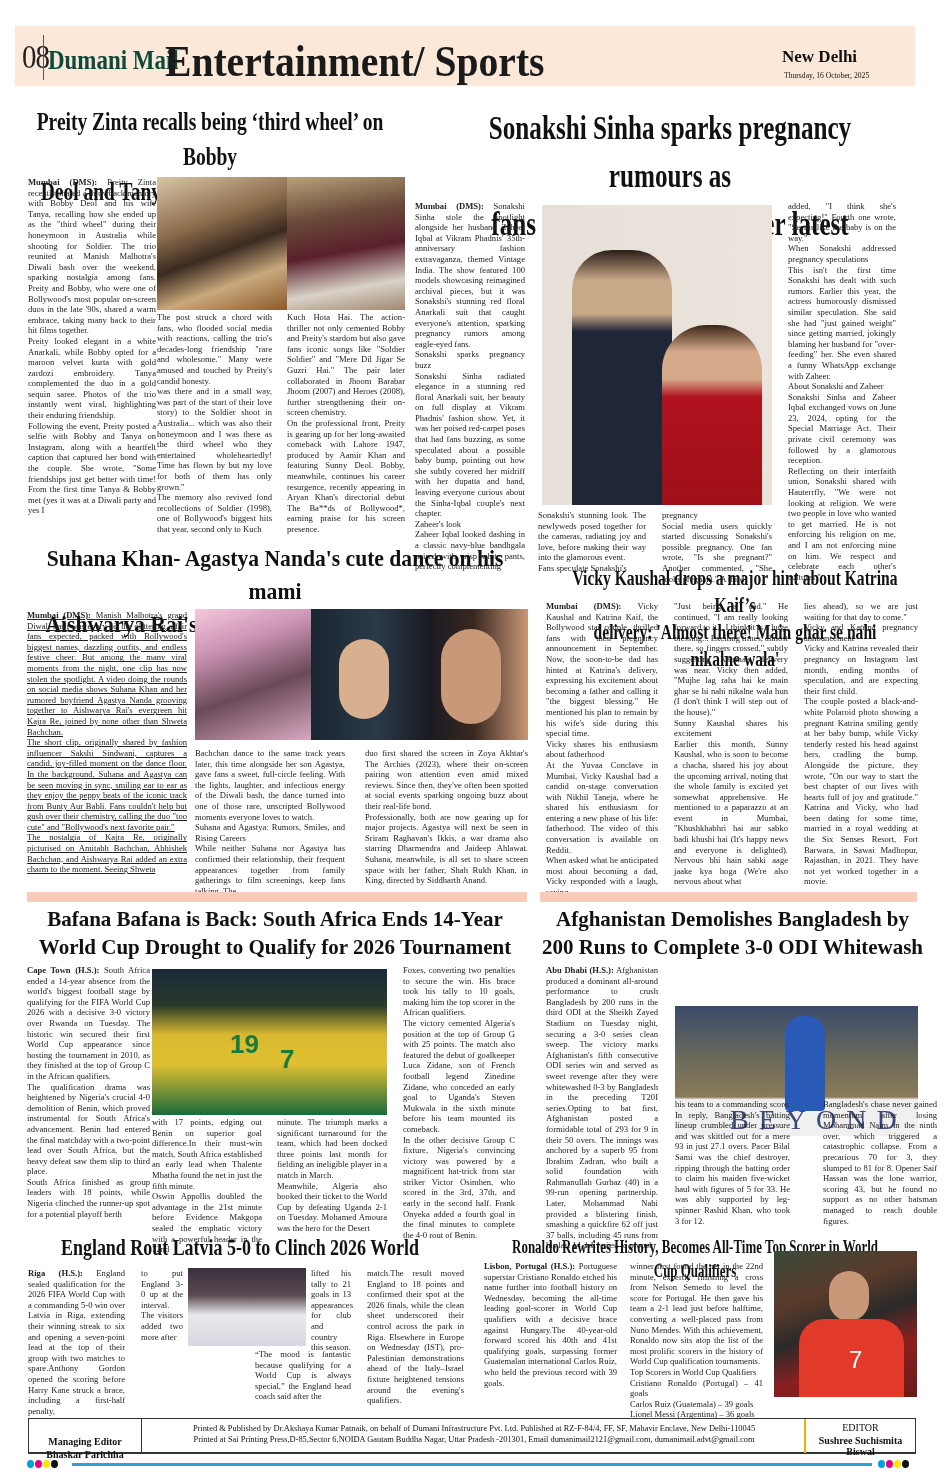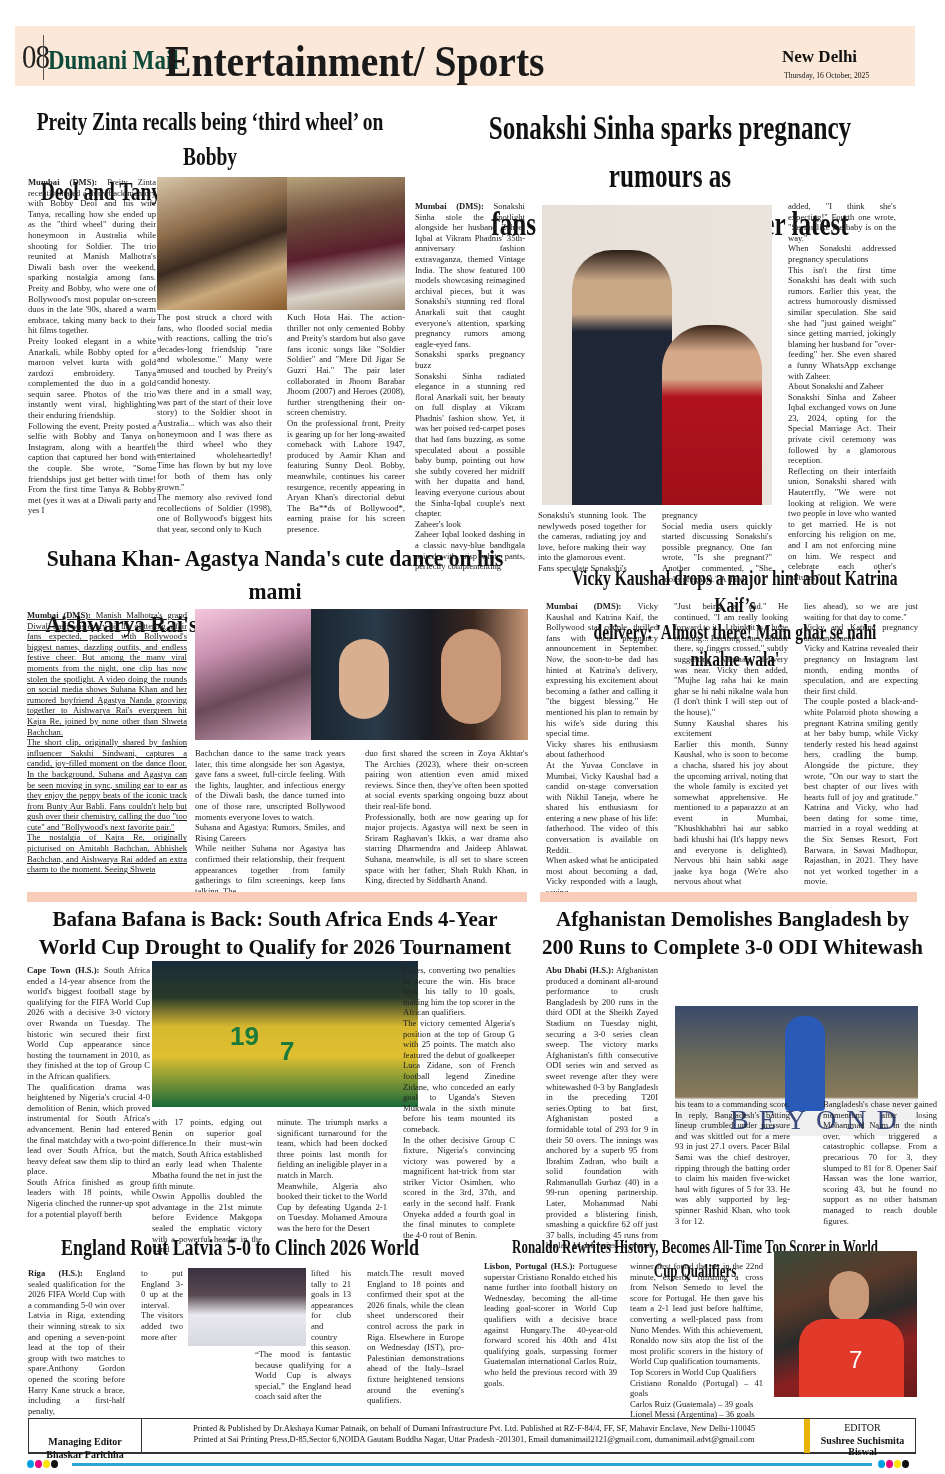--- a/index.html
+++ b/index.html
@@ -142,29 +142,29 @@
     <p>Vicky and Katrina revealed their pregnancy on Instagram last month, ending months of speculation, and are expecting their first child.</p>
     <p>The couple posted a black-and-white Polaroid photo showing a pregnant Katrina smiling gently at her baby bump, while Vicky tenderly rested his head against hers, cradling the bump. Alongside the picture, they wrote, "On our way to start the best chapter of our lives with hearts full of joy and gratitude." Katrina and Vicky, who had been dating for some time, married in a royal wedding at the Six Senses Resort, Fort Barwara, in Sawai Madhopur, Rajasthan, in 2021. They have not yet worked together in a movie.</p>
   </div>
 </div>
 
 <div class="abs sep" style="left:27px;top:892px;width:500px;"></div>
 <div class="abs sep" style="left:540px;top:892px;width:377px;"></div>
 
 <div class="abs" style="left:15px;top:905px;width:520px;height:330px;">
   <div class="headline" style="position:absolute;left:0;width:520px;top:0;font-size:21px;line-height:28px;">
-    <div>Bafana Bafana is Back: South Africa Ends 4-Year</div>
+    <div>Bafana Bafana is Back: South Africa Ends 14-Year</div>
     <div>World Cup Drought to Qualify for 2026 Tournament</div>
   </div>
   <div class="abs body" style="left:12px;top:60px;width:123px;">
     <p><b>Cape Town (H.S.):</b> <span>South Africa ended a 14-year absence from the world's biggest football stage by qualifying for the FIFA World Cup 2026 with a decisive 3-0 victory over Rwanda on Tuesday. The historic win secured their first World Cup appearance since hosting the tournament in 2010, as they finished at the top of Group C in the African qualifiers.</span></p>
     <p>The qualification drama was heightened by Nigeria's crucial 4-0 demolition of Benin, which proved instrumental for South Africa's advancement. Benin had entered the final matchday with a two-point lead over South Africa, but the heavy defeat saw them slip to third place.</p>
     <p>South Africa finished as group leaders with 18 points, while Nigeria clinched the runner-up spot for a potential playoff berth</p>
   </div>
-  <div class="abs img" style="left:137px;top:56px;width:266px;height:146px;background:linear-gradient(180deg,#1a2a3a 0%,#2a3a2a 25%,#d8b830 45%,#e0c030 65%,#1a6a3a 100%);">
+  <div class="abs img" style="left:137px;top:64px;width:235px;height:146px;background:linear-gradient(180deg,#1a2a3a 0%,#2a3a2a 25%,#d8b830 45%,#e0c030 65%,#1a6a3a 100%);">
     <div style="position:absolute;left:78px;top:60px;font-size:26px;font-weight:700;color:#1a7a3a;font-family:'Liberation Sans',sans-serif;">19</div>
     <div style="position:absolute;left:128px;top:75px;font-size:26px;font-weight:700;color:#1a7a3a;font-family:'Liberation Sans',sans-serif;">7</div>
   </div>
   <div class="abs body" style="left:137px;top:212px;width:110px;">
     <p>with 17 points, edging out Benin on superior goal difference.In their must-win match, South Africa established an early lead when Thalente Mbatha found the net in just the fifth minute.</p>
     <p>Oswin Appollis doubled the advantage in the 21st minute before Evidence Makgopa sealed the emphatic victory with a powerful header in the 72nd</p>
   </div>
   <div class="abs body" style="left:262px;top:212px;width:110px;">
     <p>minute. The triumph marks a significant turnaround for the team, which had been docked three points last month for fielding an ineligible player in a match in March.</p>
     <p>Meanwhile, Algeria also booked their ticket to the World Cup by defeating Uganda 2-1 on Tuesday. Mohamed Amoura was the hero for the Desert</p>
@@ -241,21 +241,21 @@
 
 <div class="abs footer-box" style="left:28px;top:1418px;width:888px;height:36px;border-bottom:2px solid #333;">
   <div class="abs" style="left:0;top:0;width:113px;height:34px;border-right:1px solid #333;text-align:center;">
     <div style="font-size:10px;font-weight:700;margin-top:17px;">Managing Editor</div>
     <div style="font-size:10px;font-weight:700;margin-top:2px;">Bhaskar Parichha</div>
   </div>
   <div class="abs footer-text" style="left:120px;top:4px;width:650px;">
     <div>Printed &amp; Published by Dr.Akshaya Kumar Patnaik, on behalf of Dumani Infrastructure Pvt. Ltd. Published at RZ-F-84/4, FF, SF, Mahavir Enclave, New Delhi-110045</div>
     <div>Printed at Sai Printing Press,D-85,Sector 6,NOIDA Gautam Buddha Nagar, Uttar Pradesh -201301, Email dumanimail2121@gmail.com, dumanimail.advt@gmail.com</div>
   </div>
-  <div class="abs" style="left:775px;top:0;width:111px;height:34px;border-left:6px solid #eab308;text-align:center;">
+  <div class="abs" style="left:775px;top:0;width:111px;height:34px;border-left:2px solid #eab308;text-align:center;">
     <div style="font-size:10px;margin-top:3px;">EDITOR</div>
     <div style="font-size:10px;font-weight:700;margin-top:2px;">Sushree Suchismita Biswal</div>
   </div>
 </div>
 
 <div class="abs cmyk" style="left:27px;top:1460px;">
   <div class="dot" style="background:#00a0e0;"></div>
   <div class="dot" style="background:#e6007e;"></div>
   <div class="dot" style="background:#ffe500;"></div>
   <div class="dot" style="background:#111;"></div>

